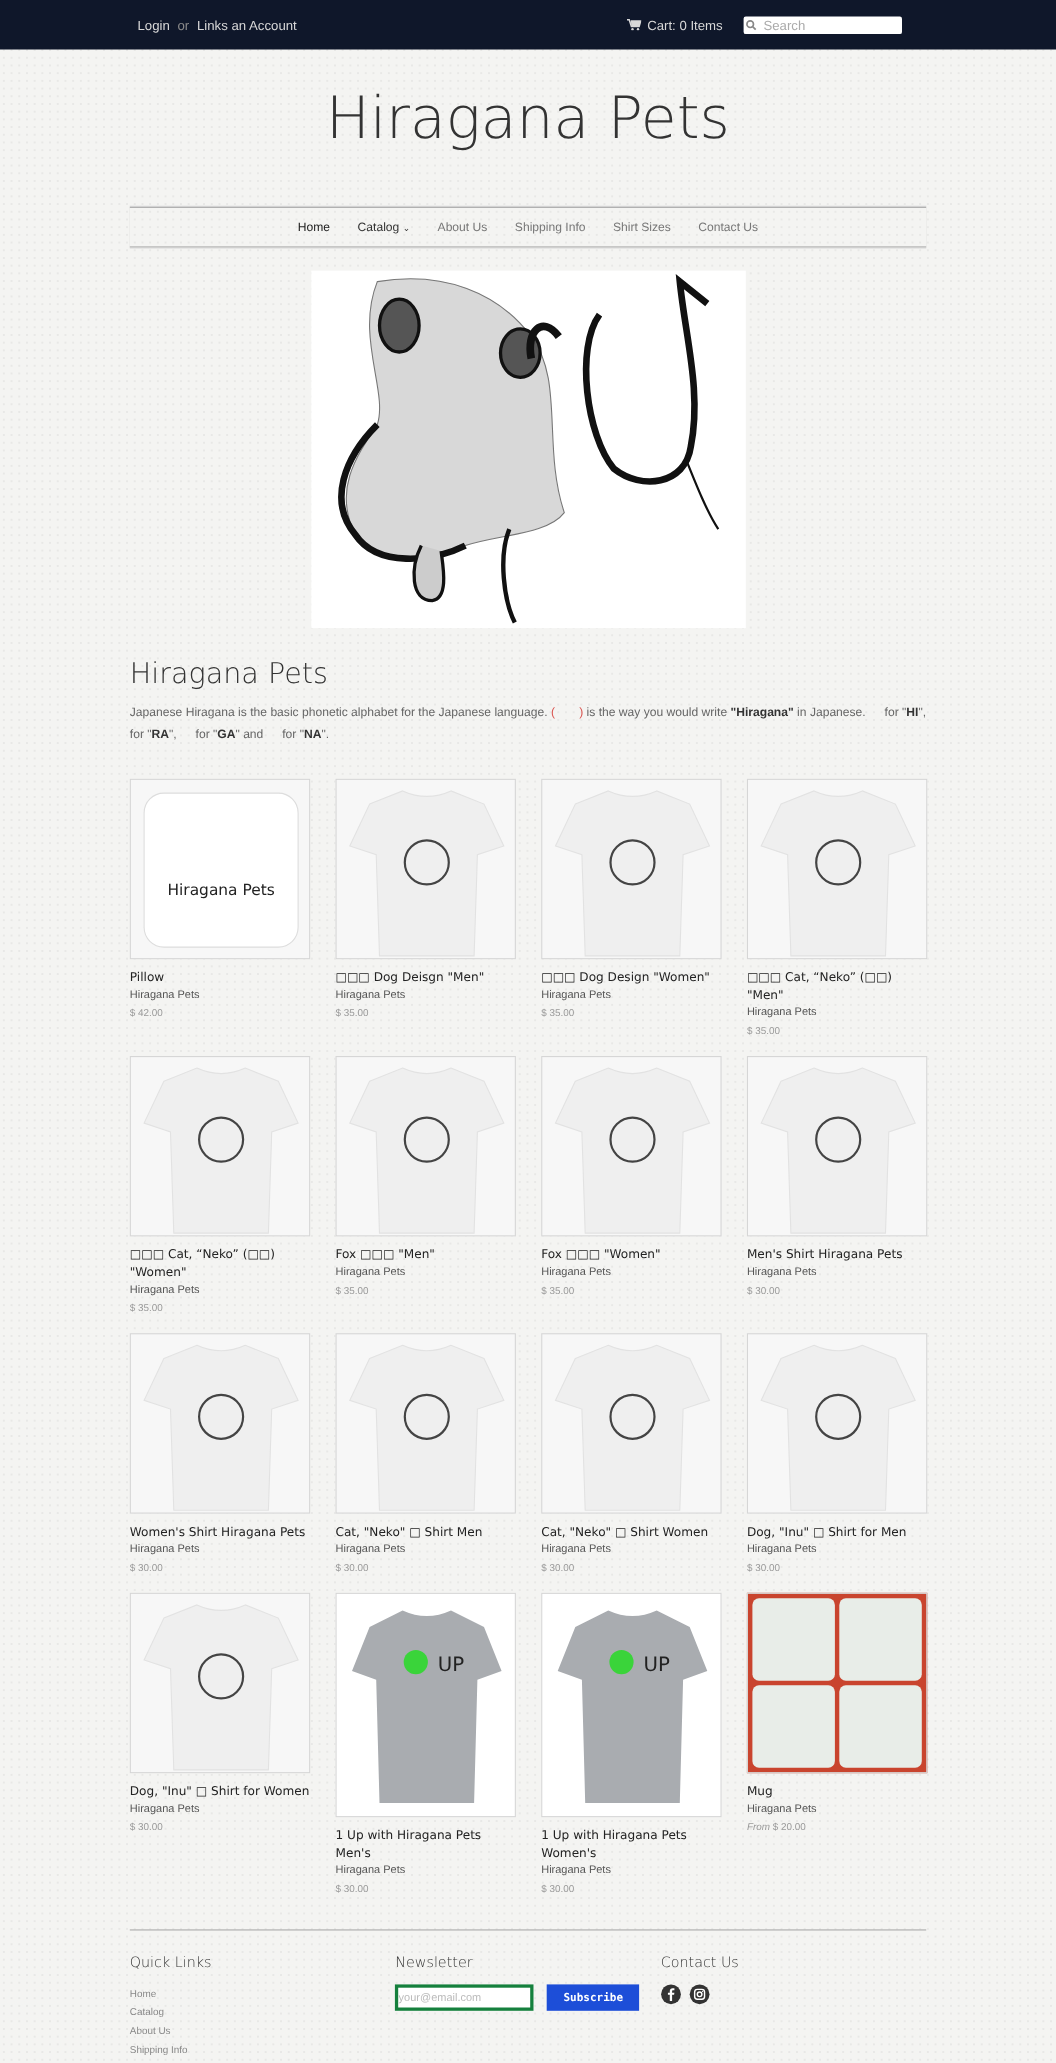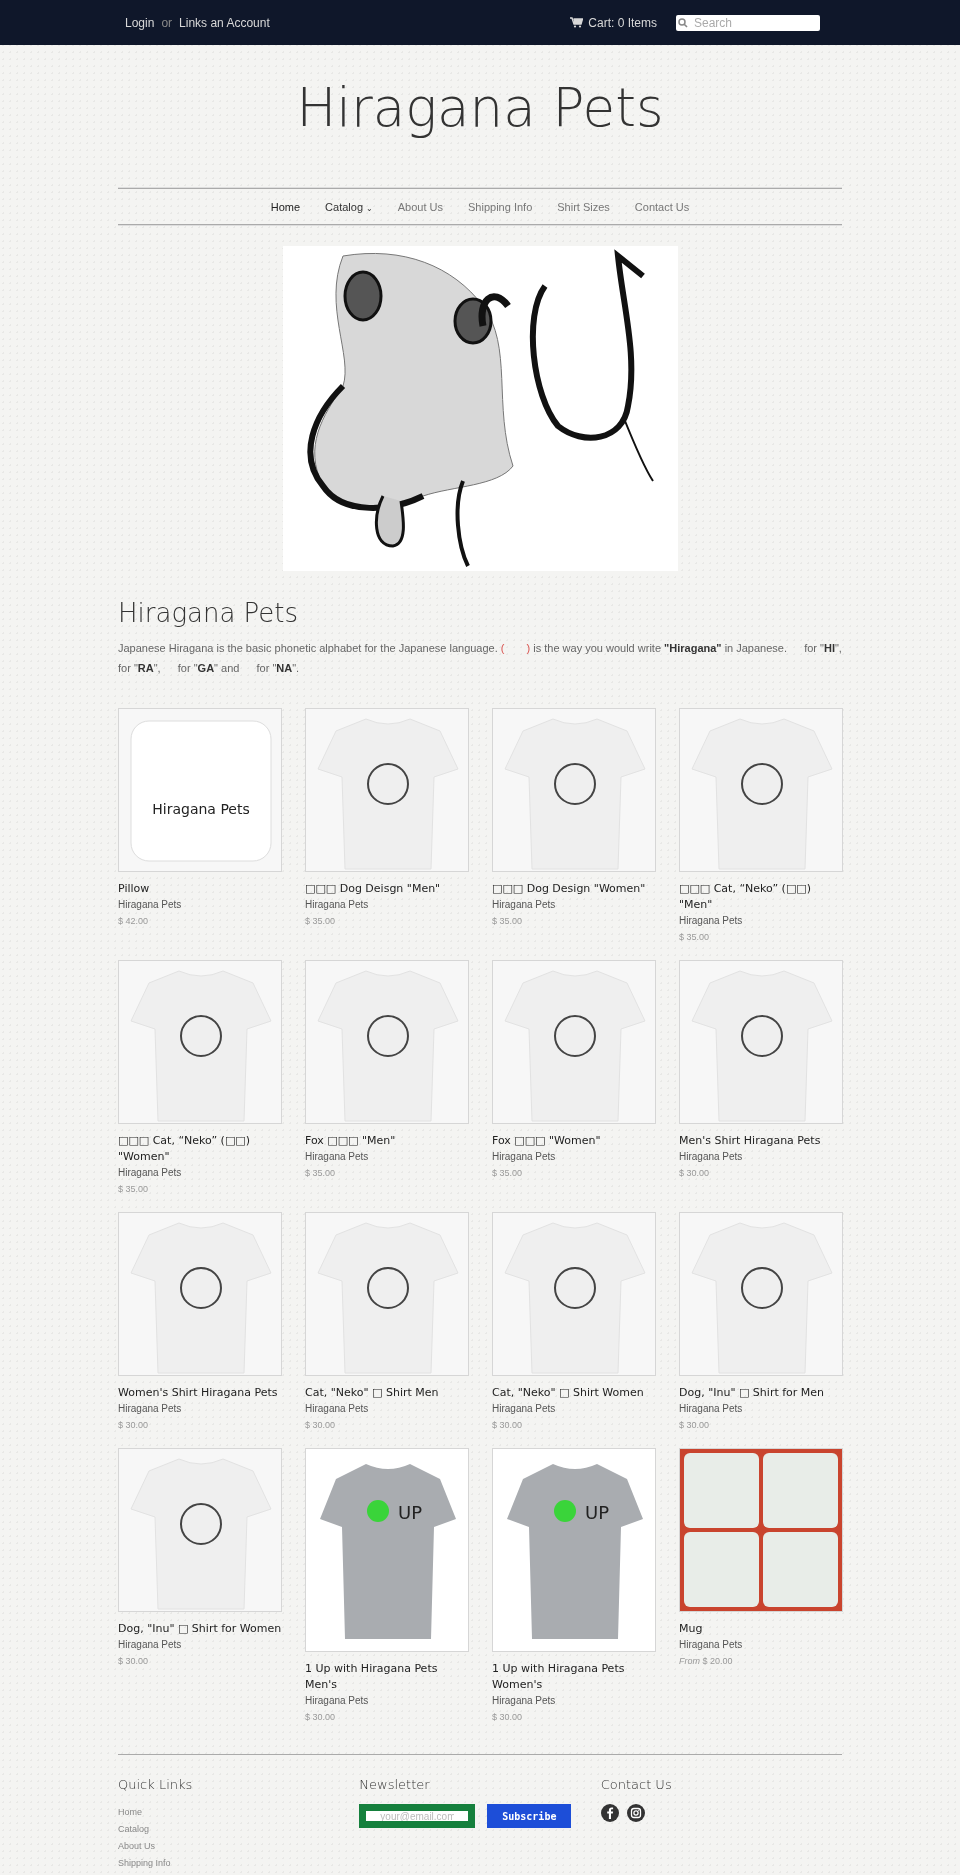--- a/index.html
+++ b/index.html
@@ -55,21 +55,21 @@
   .card .name { font-family: "DejaVu Sans", sans-serif; font-size: 11px; color: #222; margin-top: 9px; line-height: 16px; cursor: pointer; }
   .card .vendor { font-size: 10px; color: #555; margin-top: 2px; }
   .card .price { font-size: 9px; color: #999; margin-top: 6px; }
   .card .price i { font-style: italic; }
 
   .footer { border-top: 1px solid #aaa; margin-top: 14px; padding-top: 22px; display: flex; }
   .footer .col { width: 249px; }
   .footer h4 { font-family: "DejaVu Sans", sans-serif; font-weight: 300; font-size: 13px; color: #333; margin-bottom: 12px; }
   .footer .links a { display: block; font-size: 9px; color: #888; line-height: 17px; text-decoration: none; cursor: pointer; }
   .nl { display: flex; gap: 12px; }
-  .nl input { width: 116px; height: 24px; border: 7px solid #15803d; font-size: 10px; padding: 0 14px; font-family: "Liberation Sans", sans-serif; }
+  .nl input { width: 126px; height: 24px; border: 3px solid #15803d; font-size: 10px; padding: 0 0; font-family: "Liberation Sans", sans-serif; }
   .nl input::placeholder { color: #bbb; }
   .nl button { width: 84px; height: 24px; background: #1d4ed8; border: none; color: #fff; font-family: "DejaVu Sans Mono", monospace; font-size: 10px; font-weight: bold; cursor: pointer; }
   .social { display: flex; gap: 8px; }
   .social span { width: 18px; height: 18px; border-radius: 50%; background: #333; display: inline-block; position: relative; cursor: pointer; }
 </style>
 </head>
 <body>
 
 <div class="topbar">
   <div class="acct">

